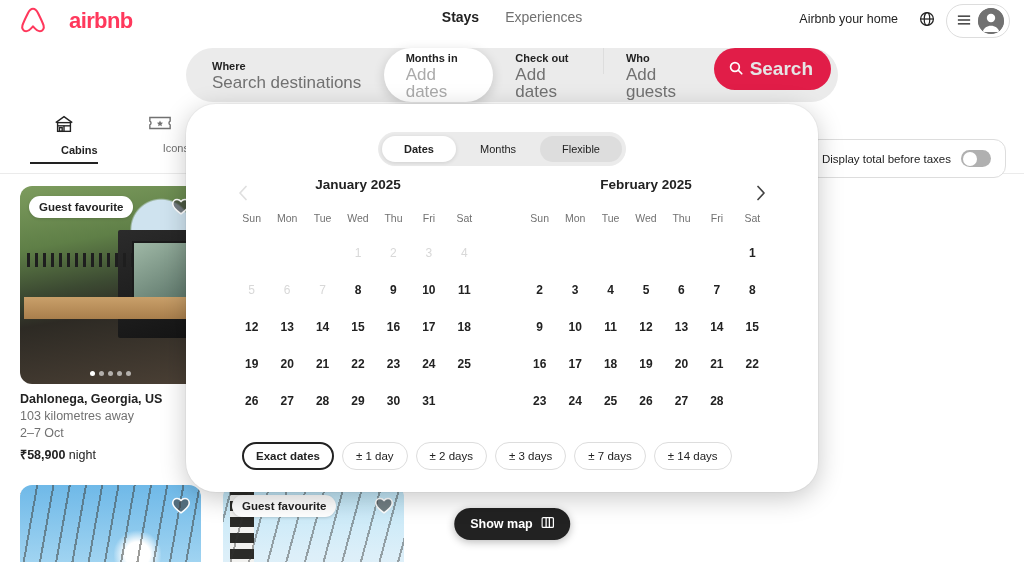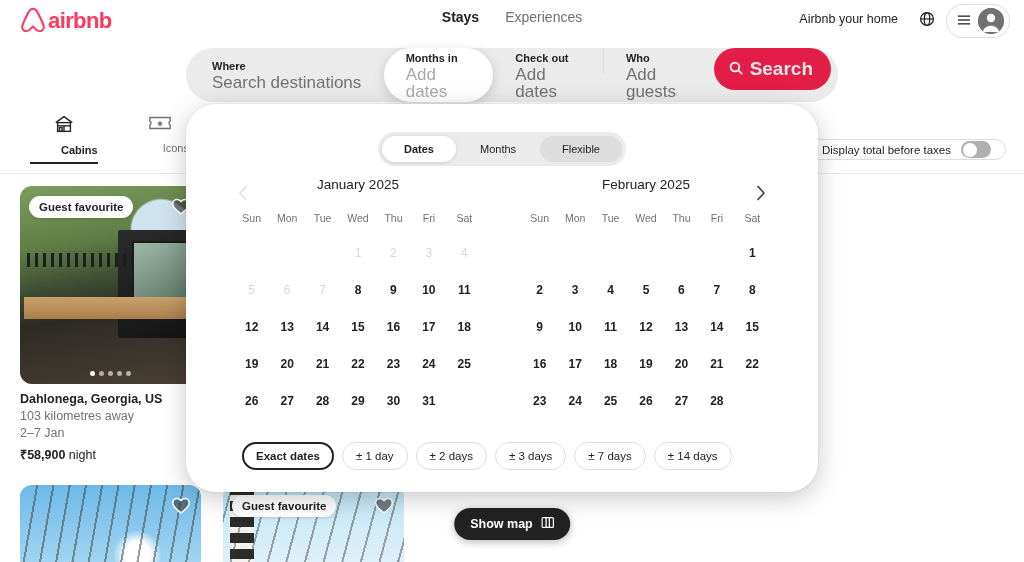--- a/index.html
+++ b/index.html
@@ -13,21 +13,21 @@
   }
   #root { position: relative; width: 1024px; height: 562px; overflow: hidden; }
 
   
   .header {
     position: absolute; top: 0; left: 0; width: 1024px; height: 106px;
     background: #fff; z-index: 30;
   }
   .logo {
     position: absolute; left: 20px; top: 6px;
-    display: flex; align-items: center; gap: 2px;
+    display: flex; align-items: center; gap: 23px;
     height: 30px;
   }
   .logo-mark { width: 26px; height: 28px; display: block; }
   .logo-text {
     font-size: 22px; font-weight: 700; color: #FF385C;
     letter-spacing: -0.6px; line-height: 1;
   }
   .nav-center {
     position: absolute; left: 0; right: 0; top: 9px;
     display: flex; justify-content: center; gap: 26px;
@@ -103,21 +103,21 @@
   .cat-label { font-size: 11px; color: #717171; white-space: nowrap; margin-left: 31px; }
   .cat.active .cat-label { color: #222; font-weight: 600; }
   .cat.active::after {
     content: ""; position: absolute; bottom: 0; left: 0; right: 0;
     height: 2px; background: #222;
   }
   .taxes-box {
     position: absolute; right: 18px; top: 139px;
     display: flex; align-items: center; gap: 10px;
     border: 1px solid #dddddd; border-radius: 12px;
-    padding: 1px 14px; background: #fff; z-index: 12; cursor: pointer;
+    padding: 10px 14px; background: #fff; z-index: 12; cursor: pointer;
   }
   .taxes-label { font-size: 11.5px; color: #222; white-space: nowrap; }
   .toggle {
     width: 30px; height: 17px; border-radius: 9px;
     background: #b0b0b0; position: relative; cursor: pointer;
   }
   .toggle .knob {
     position: absolute; left: 1.5px; top: 1.5px;
     width: 14px; height: 14px; border-radius: 50%; background: #fff;
   }
@@ -225,21 +225,21 @@
   }
   .tab.active { background: #fff; font-weight: 600; box-shadow: 0 1px 4px rgba(0,0,0,0.12); }
   .tab.hover { background: #dddddd; }
 
   .cal-wrap {
     position: absolute; top: 72px; left: 0; right: 0;
     display: flex; justify-content: center; gap: 40px;
   }
   .cal { width: 248px; }
   .cal-head {
-    text-align: center; font-size: 13.5px; font-weight: 400;
+    text-align: center; font-size: 13.5px; font-weight: 700;
     color: #222; margin-bottom: 18px; line-height: 18px;
   }
   .dow-row, .wk {
     display: grid; grid-template-columns: repeat(7, 1fr);
   }
   .dow {
     text-align: center; font-size: 10.5px; color: #717171;
     padding-bottom: 10px; font-weight: 400;
   }
   .day {
@@ -289,21 +289,21 @@
             <span class="dot on"></span>
             <span class="dot"></span>
             <span class="dot"></span>
             <span class="dot"></span>
             <span class="dot"></span>
           </span>
         </div>
         <div class="card-body">
           <div class="c-title">Dahlonega, Georgia, US</div>
           <div class="c-sub">103 kilometres away</div>
-          <div class="c-sub">2–7 Jan</div>
+          <div class="c-sub">2–7 Oct</div>
           <div class="c-price"><b>₹58,900</b><span> night</span></div>
         </div>
       </div>
       <div class="card">
         <div class="card-img">
           <span class="ph ph2">
             <span class="cab"></span>
             <span class="ramp"></span>
           </span>
           <span class="badge">Guest favourite</span>

